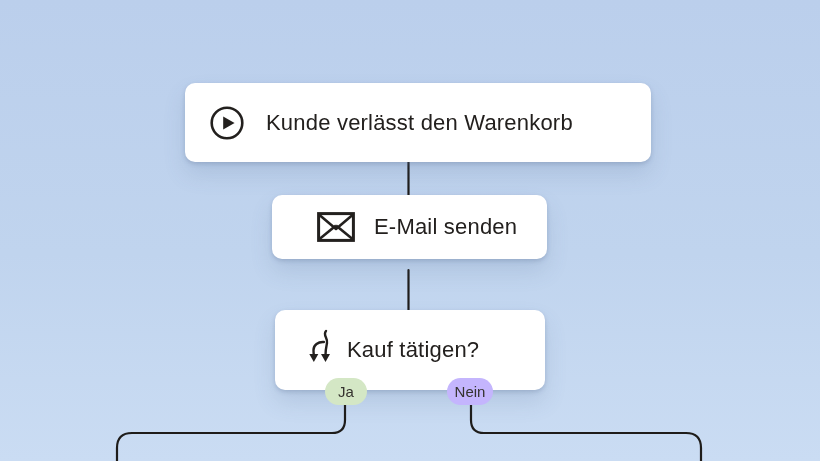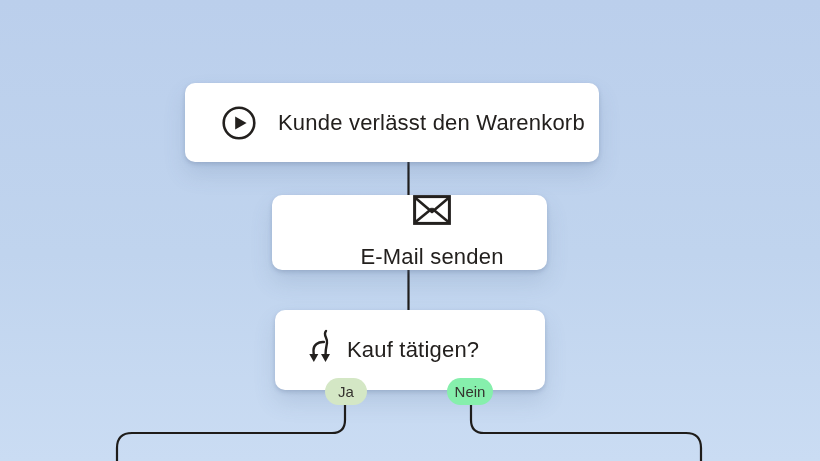--- a/index.html
+++ b/index.html
@@ -42,35 +42,34 @@
   }
   .node-icon {
     flex: 0 0 auto;
     display: flex;
     align-items: center;
     justify-content: center;
   }
   #node-trigger {
     left: 185px;
     top: 83px;
-    width: 414px;
+    width: 466px;
     height: 79px;
-    padding-left: 37px;
+    padding-left: 25px;
     gap: 22px;
     box-sizing: border-box;
   }
   #node-email {
     left: 272px;
     top: 195px;
     width: 275px;
-    height: 75px;
+    height: 64px;
     padding-left: 45px;
     gap: 19px;
     box-sizing: border-box;
-    flex-direction: column;
   }
   #node-decision {
     left: 275px;
     top: 310px;
     width: 270px;
     height: 80px;
     padding-left: 30px;
     gap: 8px;
     box-sizing: border-box;
   }
@@ -91,21 +90,21 @@
   #badge-yes {
     left: 325px;
     top: 378px;
     width: 42px;
     background: #d4e7c5;
   }
   #badge-no {
     left: 447px;
     top: 378px;
     width: 46px;
-    background: #86efac;
+    background: #c4b5fd;
   }
 </style>
 </head>
 <body>
 
 <div class="canvas">
 
   <svg class="connectors" width="820" height="461" viewBox="0 0 820 461">
     <g fill="none" stroke="#1e1c1a" stroke-width="2.2" stroke-linecap="round" stroke-linejoin="round">
       <path d="M408.5,162 L408.5,196"></path>

